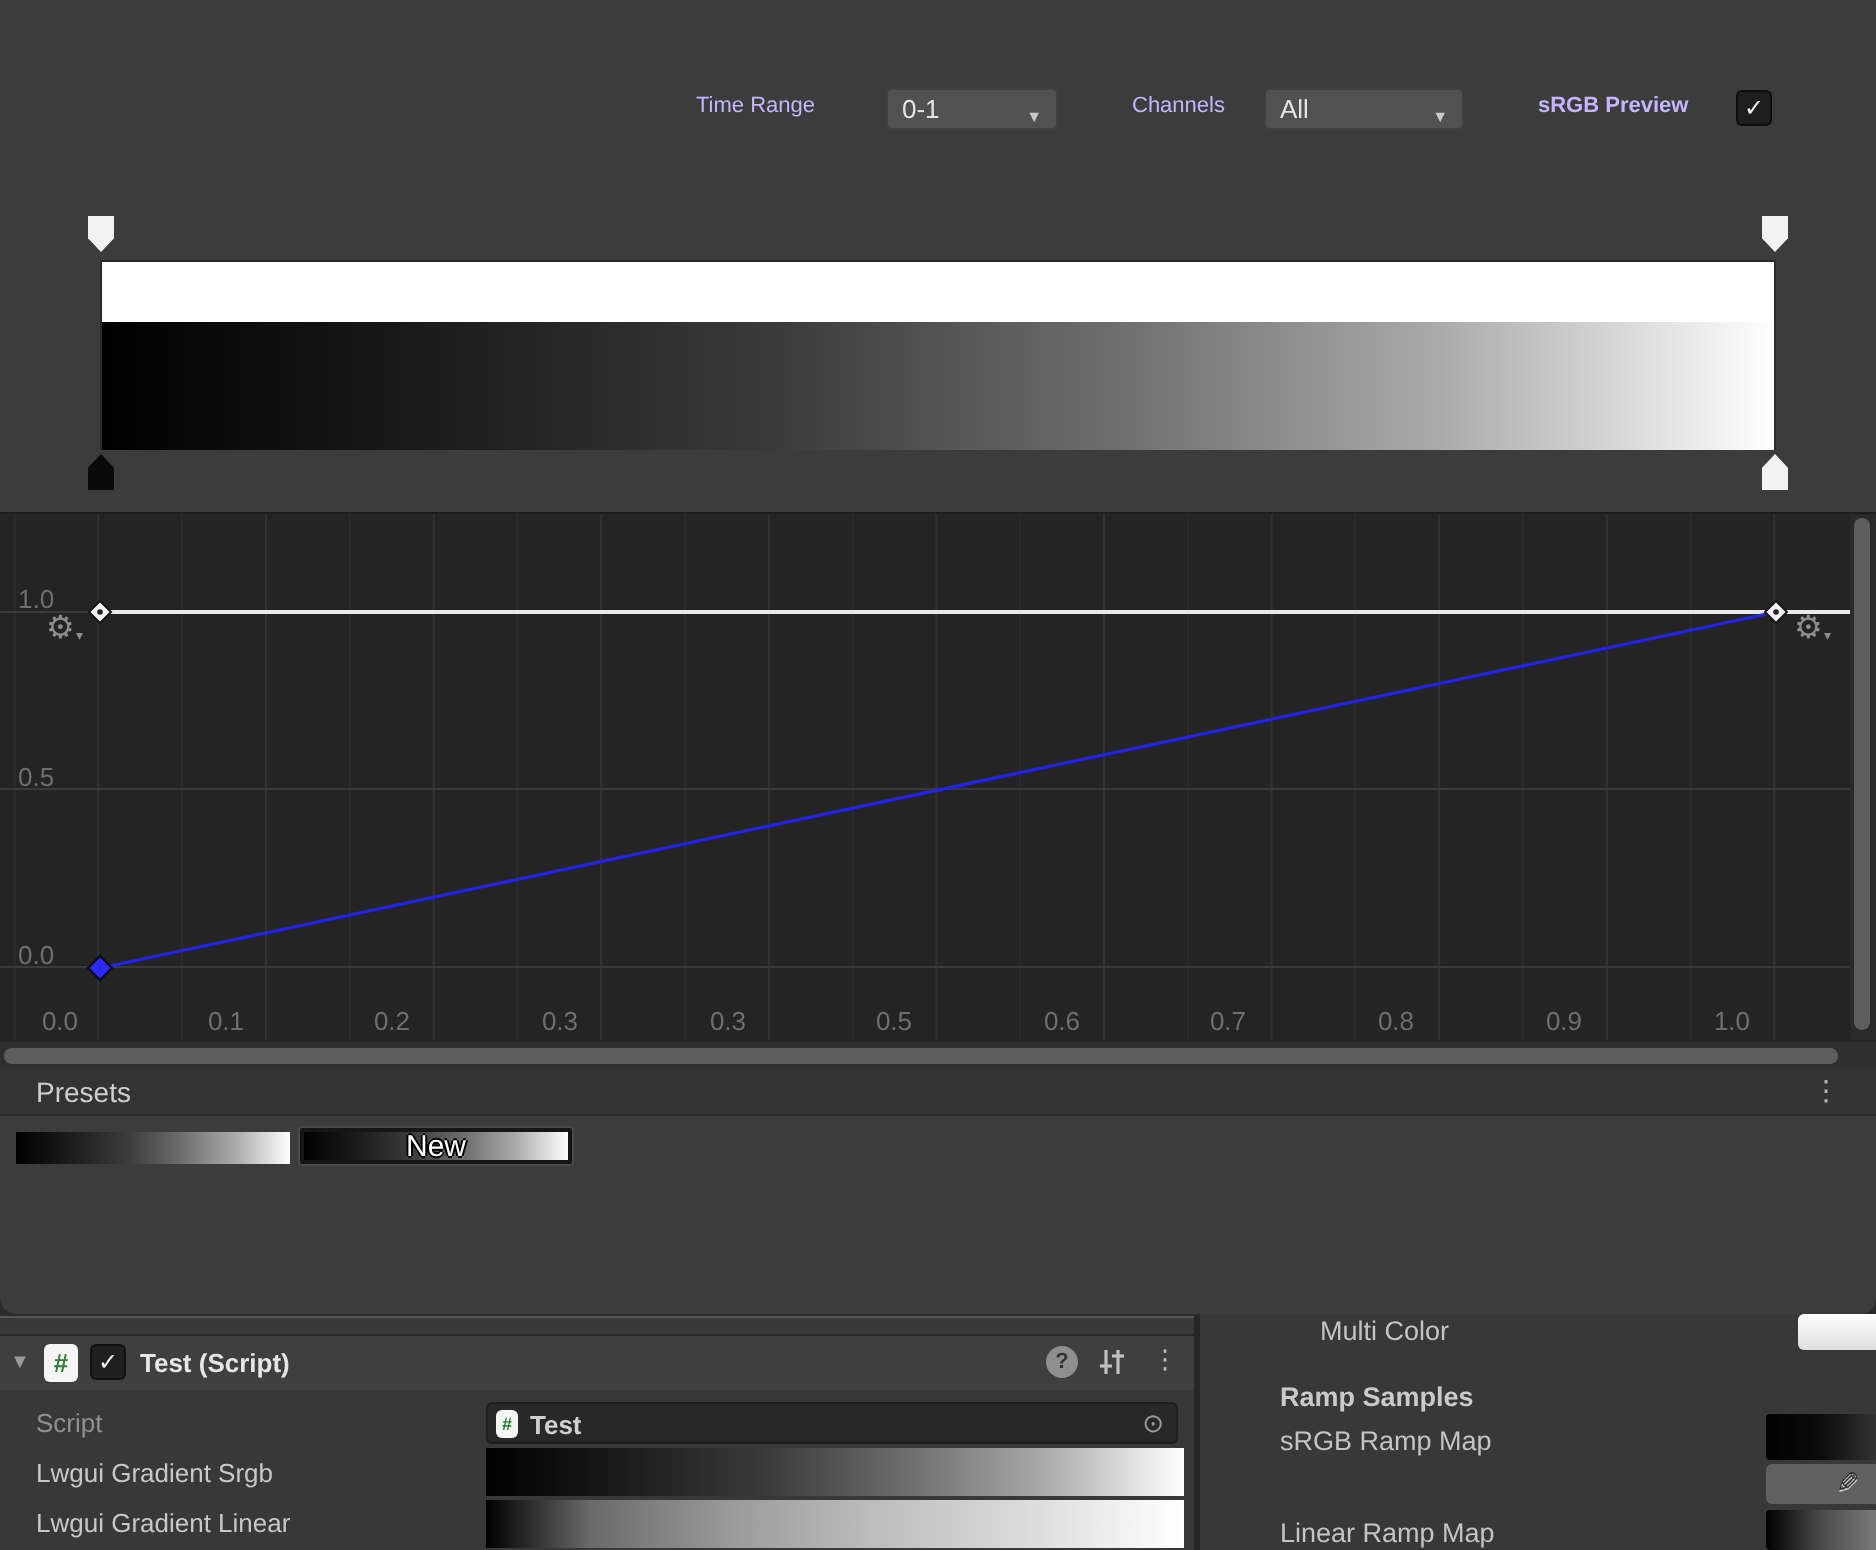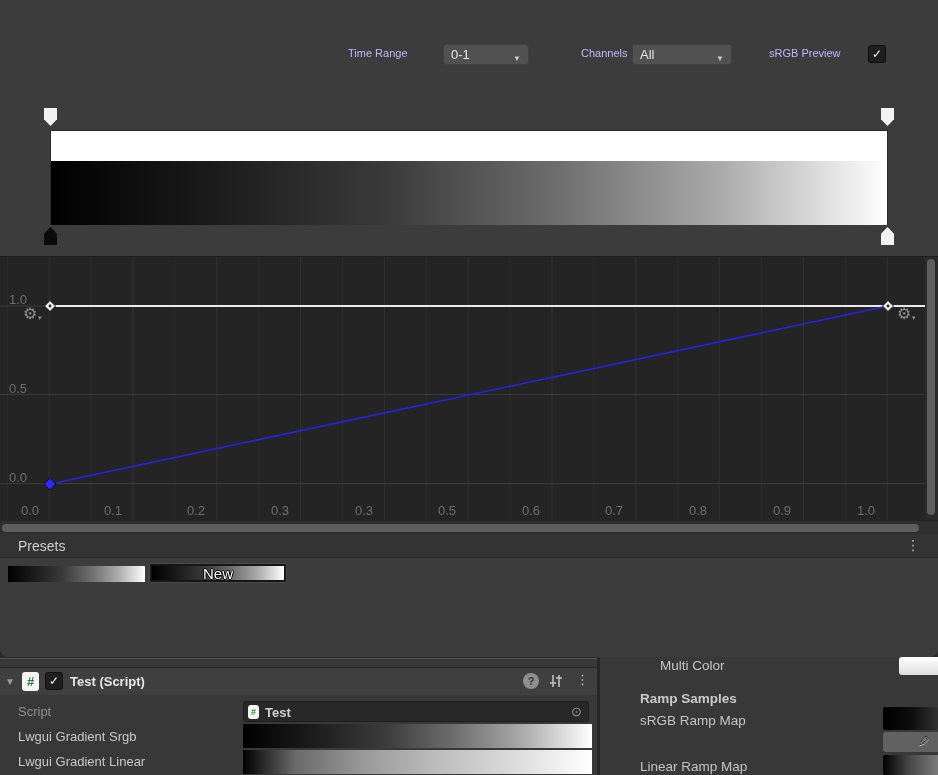--- a/index.html
+++ b/index.html
@@ -133,26 +133,26 @@
 <body>
 
 <div id="window">
 
 
   <span class="tb-label" style="left:348px;">Time Range</span>
   <div class="dropdown" style="left:443px; width:86px;">
     <span>0-1</span>
     <span class="dd-arrow">▼</span>
   </div>
-  <span class="tb-label" style="left:581px;">Channels</span>
+  <span class="tb-label" style="left:566px;">Channels</span>
   <div class="dropdown" style="left:632px; width:100px;">
     <span>All</span>
     <span class="dd-arrow">▼</span>
   </div>
-  <span class="tb-label" style="left:769px;">sRGB Preview</span>
+  <span class="tb-label" style="left:769px;font-weight:bold;">sRGB Preview</span>
   <div id="srgb-checkbox">
     <span>✓</span>
   </div>
 
   <div class="marker m-down m-white m-halo" style="left:44px; top:108px;"></div>
   <div class="marker m-down m-white m-halo" style="left:881px; top:108px;"></div>
   <div id="strip">
     <div id="strip-alpha"></div>
     <div id="strip-color"></div>
   </div>

